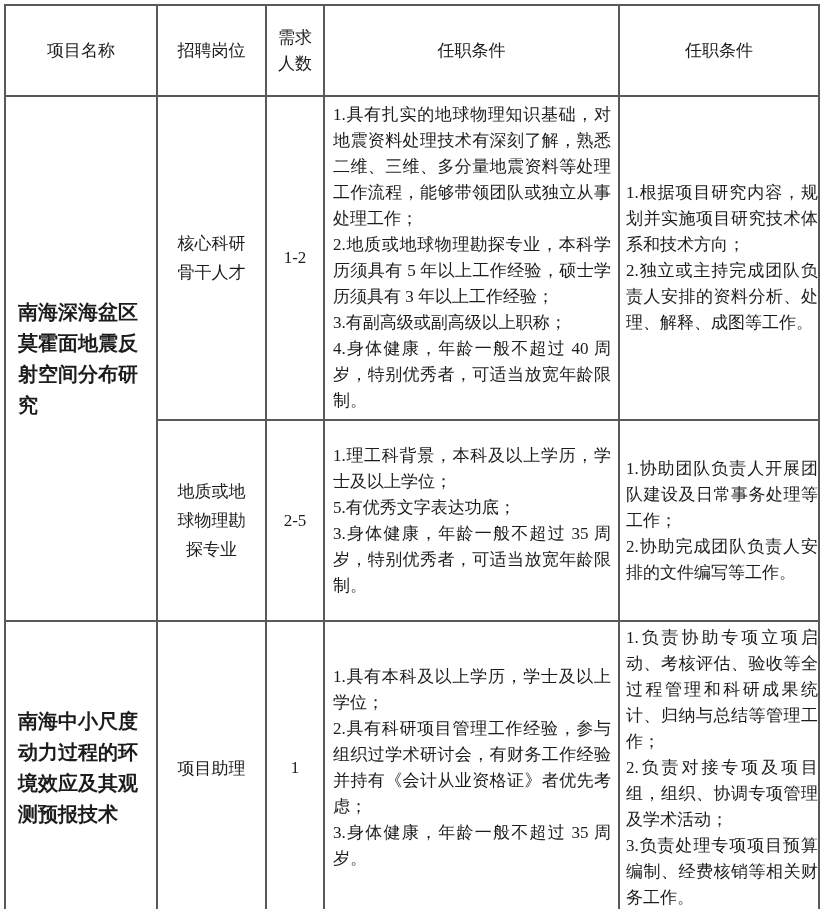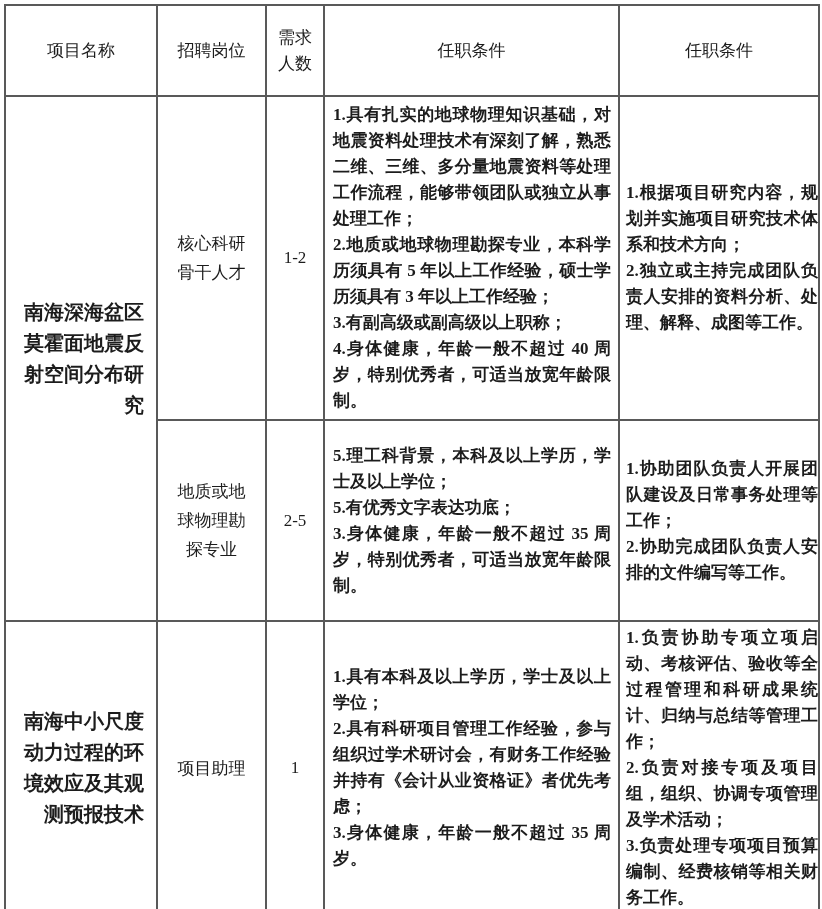--- a/index.html
+++ b/index.html
@@ -47,41 +47,40 @@
     font-weight: normal;
     font-size: 17px;
     line-height: 26px;
     text-align: center;
     padding: 0 6px;
   }
   td.project-cell {
     font-weight: bold;
     font-size: 20px;
     line-height: 31px;
-    text-align: right;
+    text-align: left;
     padding: 0 12px;
   }
   td.position-cell {
     font-size: 17px;
     line-height: 29px;
     text-align: center;
     padding: 13px 15px;
   }
   td.count-cell {
     font-size: 17px;
     text-align: center;
     padding: 0 4px;
   }
   td.text-cell {
     font-size: 17px;
     line-height: 26px;
     text-align: justify;
     text-justify: inter-ideograph;
     padding: 3px 7px 3px 8px;
-    font-weight: bold;
   }
   td.duty-cell {
     padding: 3px 0 3px 6px;
   }
   td.text-cell .item {
     text-align: justify;
     text-align-last: left;
   }
 </style>
 </head>
@@ -118,21 +117,21 @@
           </td>
         <td class="text-cell duty-cell">
             <div class="item">1.根据项目研究内容，规划并实施项目研究技术体系和技术方向；</div>
             <div class="item">2.独立或主持完成团队负责人安排的资料分析、处理、解释、成图等工作。</div>
           </td>
       </tr>
       <tr class="h-row2">
         <td class="position-cell">地质或地球物理勘探专业</td>
         <td class="count-cell">2-5</td>
         <td class="text-cell">
-            <div class="item">5.理工科背景，本科及以上学历，学士及以上学位；</div>
+            <div class="item">1.理工科背景，本科及以上学历，学士及以上学位；</div>
             <div class="item">5.有优秀文字表达功底；</div>
             <div class="item">3.身体健康，年龄一般不超过 35 周岁，特别优秀者，可适当放宽年龄限制。</div>
           </td>
         <td class="text-cell duty-cell">
             <div class="item">1.协助团队负责人开展团队建设及日常事务处理等工作；</div>
             <div class="item">2.协助完成团队负责人安排的文件编写等工作。</div>
           </td>
       </tr>
       <tr class="h-row3">
         <td class="project-cell">南海中小尺度动力过程的环境效应及其观测预报技术</td>

